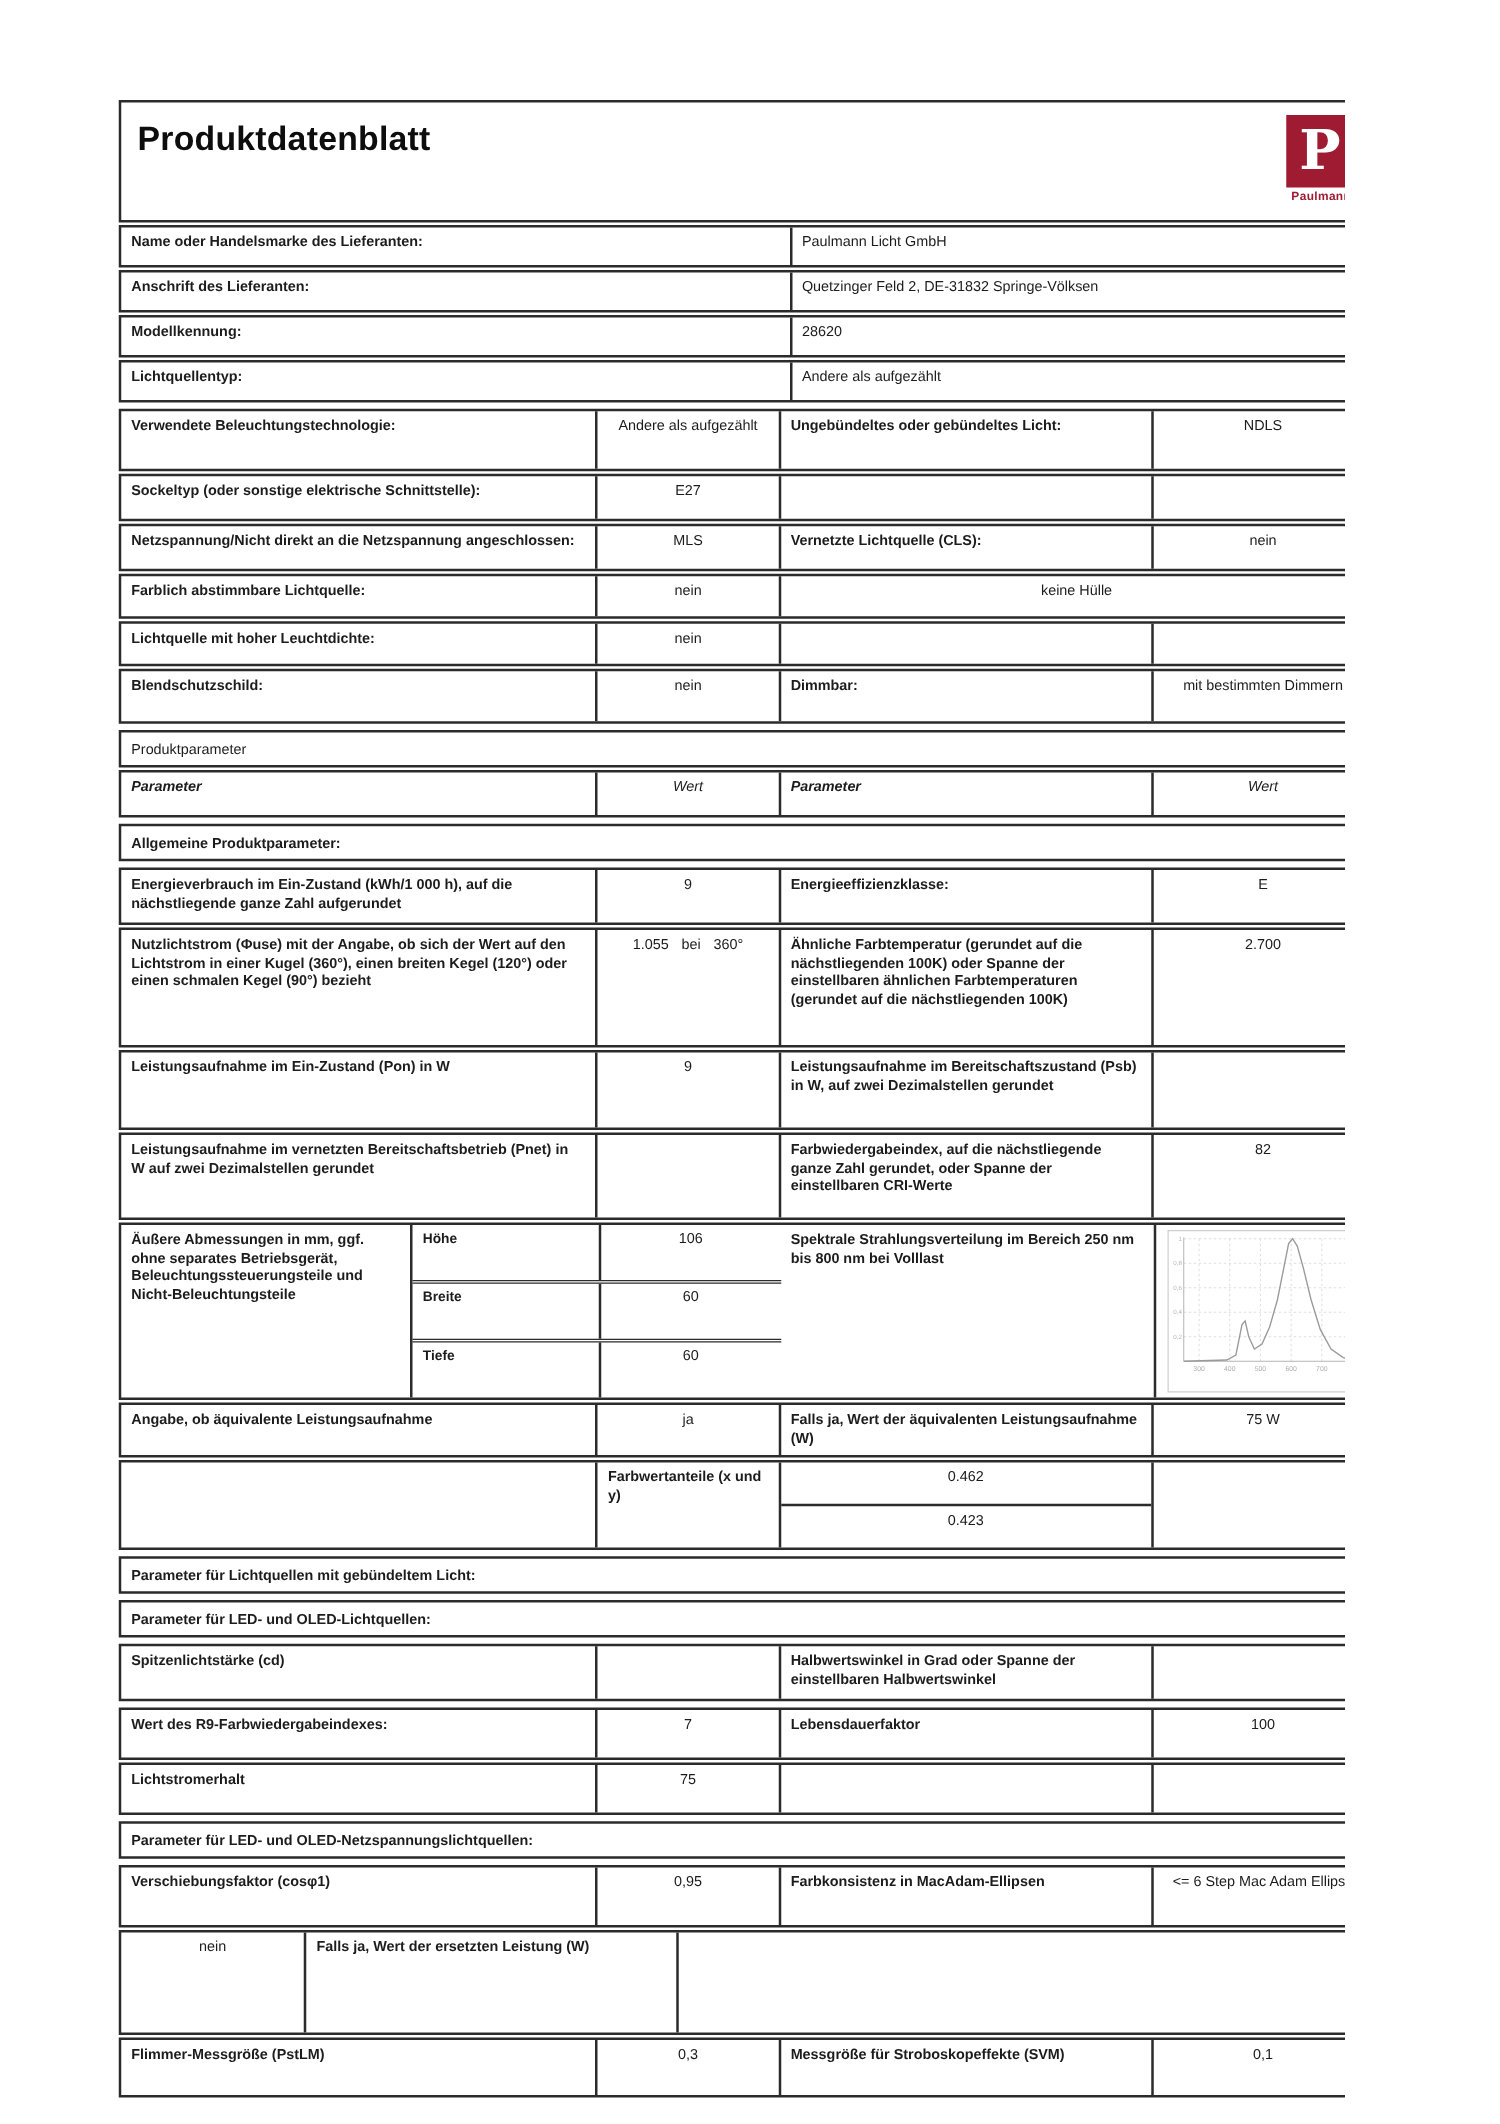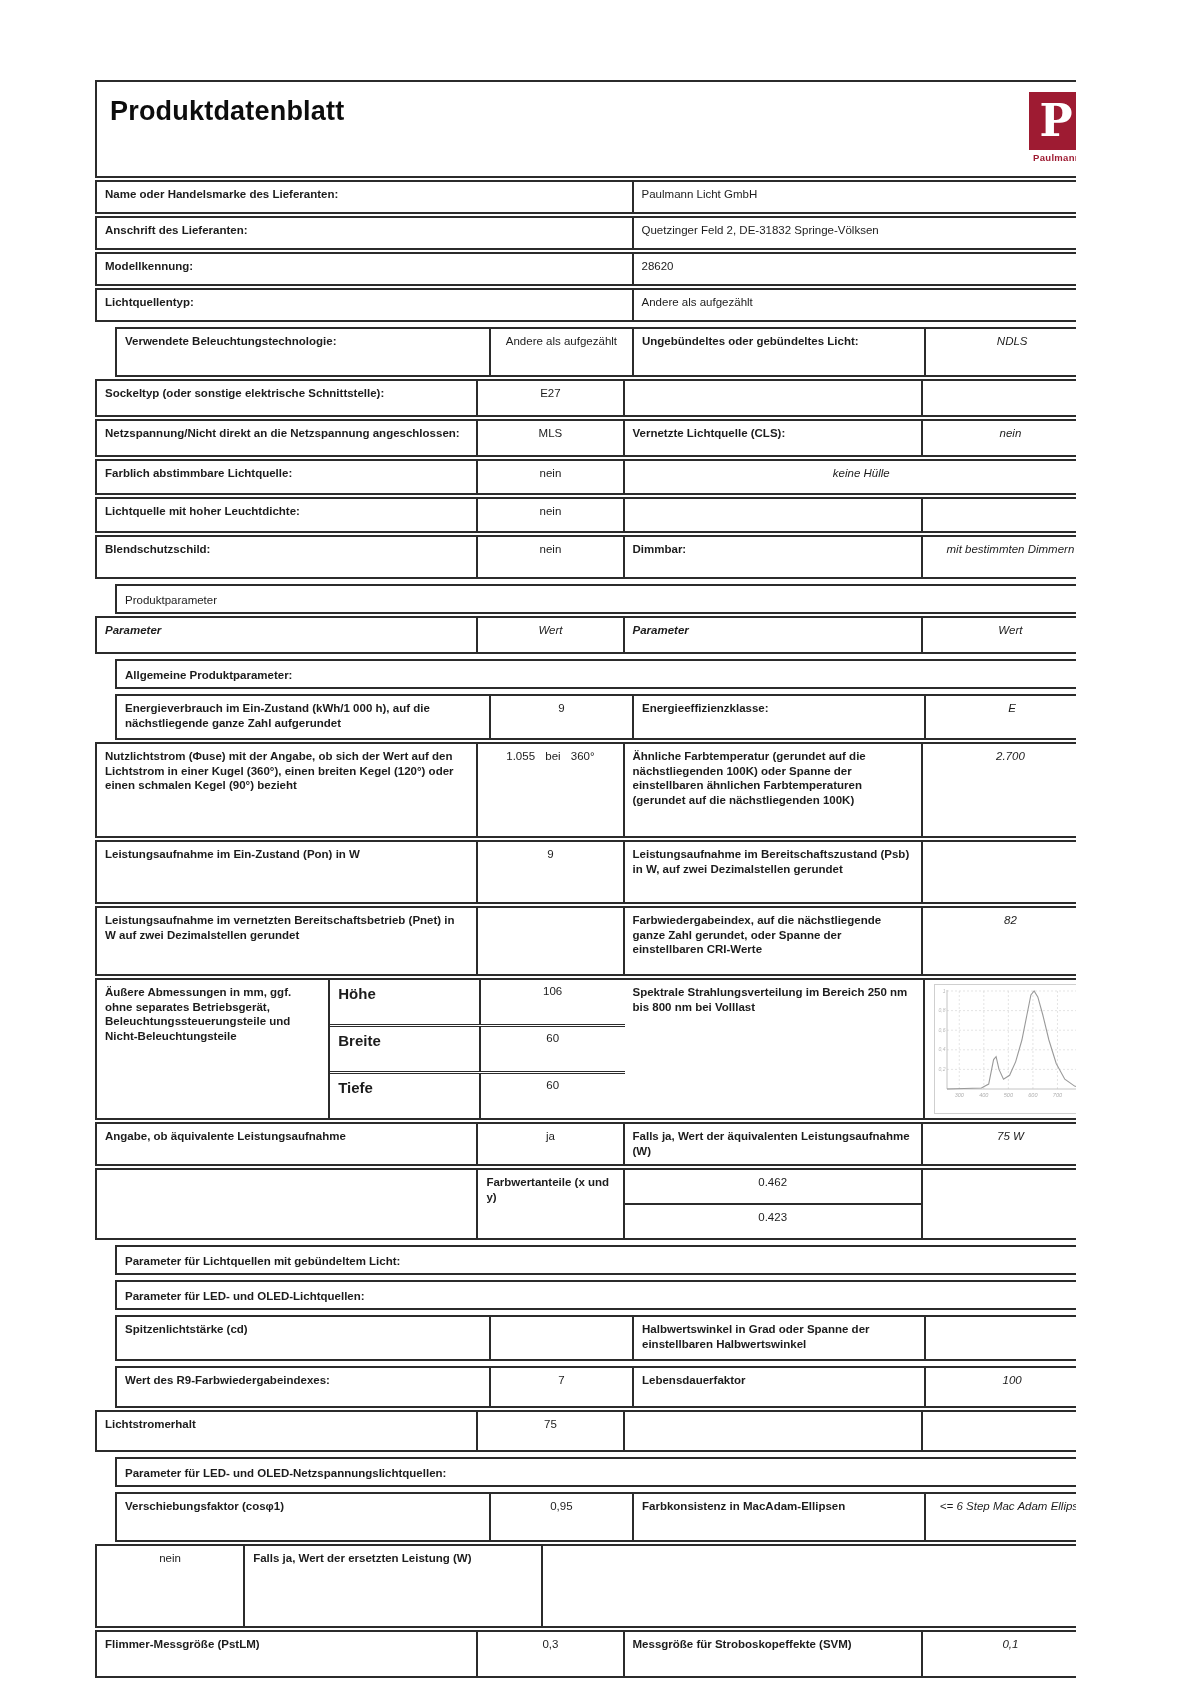--- a/index.html
+++ b/index.html
@@ -2,51 +2,51 @@
 <html><head>
 <meta charset="utf-8">
 <style>
   html,body{margin:0;padding:0;background:#ffffff;}
   .page{
     position:relative;width:1076px;height:1699px;background:#fff;
     font-family:"Liberation Sans","DejaVu Sans",sans-serif;color:#1c1c1c;overflow:hidden;
   }
   .sheet{position:absolute;left:95px;top:80px;width:1005px;}
   .box{border:2px solid #2b2b2b;margin-top:2px;background:#fff;box-sizing:border-box;}
-  .gap{margin-top:5px;margin-left:20px;}
+  .gap{margin-top:5px;}
   
   .header-box{height:98px;position:relative;margin-top:0;}
   .doc-title{position:absolute;left:13px;top:14px;font-size:27px;font-weight:bold;letter-spacing:0.2px;color:#0d0d0d;}
   .logo{position:absolute;right:13px;top:10px;width:56px;text-align:center;}
   .logo-square{width:54px;height:58px;display:flex;align-items:center;justify-content:center;}
   .logo-square span{font-family:"DejaVu Serif","Liberation Serif",serif;font-weight:bold;font-size:44px;color:#fff;line-height:1;}
   .logo-brand{font-size:9.5px;font-weight:bold;margin-top:2px;letter-spacing:0.3px;}
   
   .row{display:flex;align-items:stretch;}
   .c{padding:5px 8px 4px 8px;font-size:11.5px;line-height:1.28;box-sizing:border-box;}
   .c + .c{border-left:2px solid #2b2b2b;}
   .lbl{font-weight:bold;}
   .val{text-align:center;}
   .w-l{width:53.4%;}
   .w-r{flex:1;text-align:left;}
   .c1{width:37.9%;}
   .c2{width:14.6%;}
   .c3{width:29.8%;}
-  .c4{flex:1;font-style:italic;}
+  .c4{flex:1;}
   .band{font-size:11.5px;padding:8px 8px 6px 8px;}
   .it{font-weight:bold;}
   .hdr{font-weight:bold;font-style:italic;}
   .hdrw{font-style:italic;text-align:center;}
   .wide-words{word-spacing:7px;}
   
   .dims-label{width:23.1%;}
   .dsub{width:29.4%;display:flex;flex-direction:column;border-left:2px solid #2b2b2b;}
   .dsub-row{display:flex;flex:1;}
   .dsub-row + .dsub-row{border-top:3px double #2b2b2b;}
-  .dsub-name{width:50.5%;padding:5px 8px;font-size:15px;font-weight:bold;box-sizing:border-box;}
+  .dsub-name{width:50.5%;padding:5px 8px;font-size:11px;font-weight:bold;box-sizing:border-box;}
   .dsub-val{flex:1;border-left:2px solid #2b2b2b;padding:5px 8px;font-size:11.5px;text-align:center;box-sizing:border-box;}
   
   .chroma-vals{width:29.8%;display:flex;flex-direction:column;border-left:2px solid #2b2b2b;box-sizing:border-box;}
   .chroma-cell{flex:1;padding:6px 24px;font-size:11.5px;text-align:center;}
   .chroma-cell + .chroma-cell{border-top:2px solid #2b2b2b;}
   .chart-cell{display:flex;align-items:flex-start;justify-content:center;padding:4px 2px;}
   .spd-frame{border:1px solid #cfcfcf;background:#fff;}
 </style>
 </head>
 <body>

